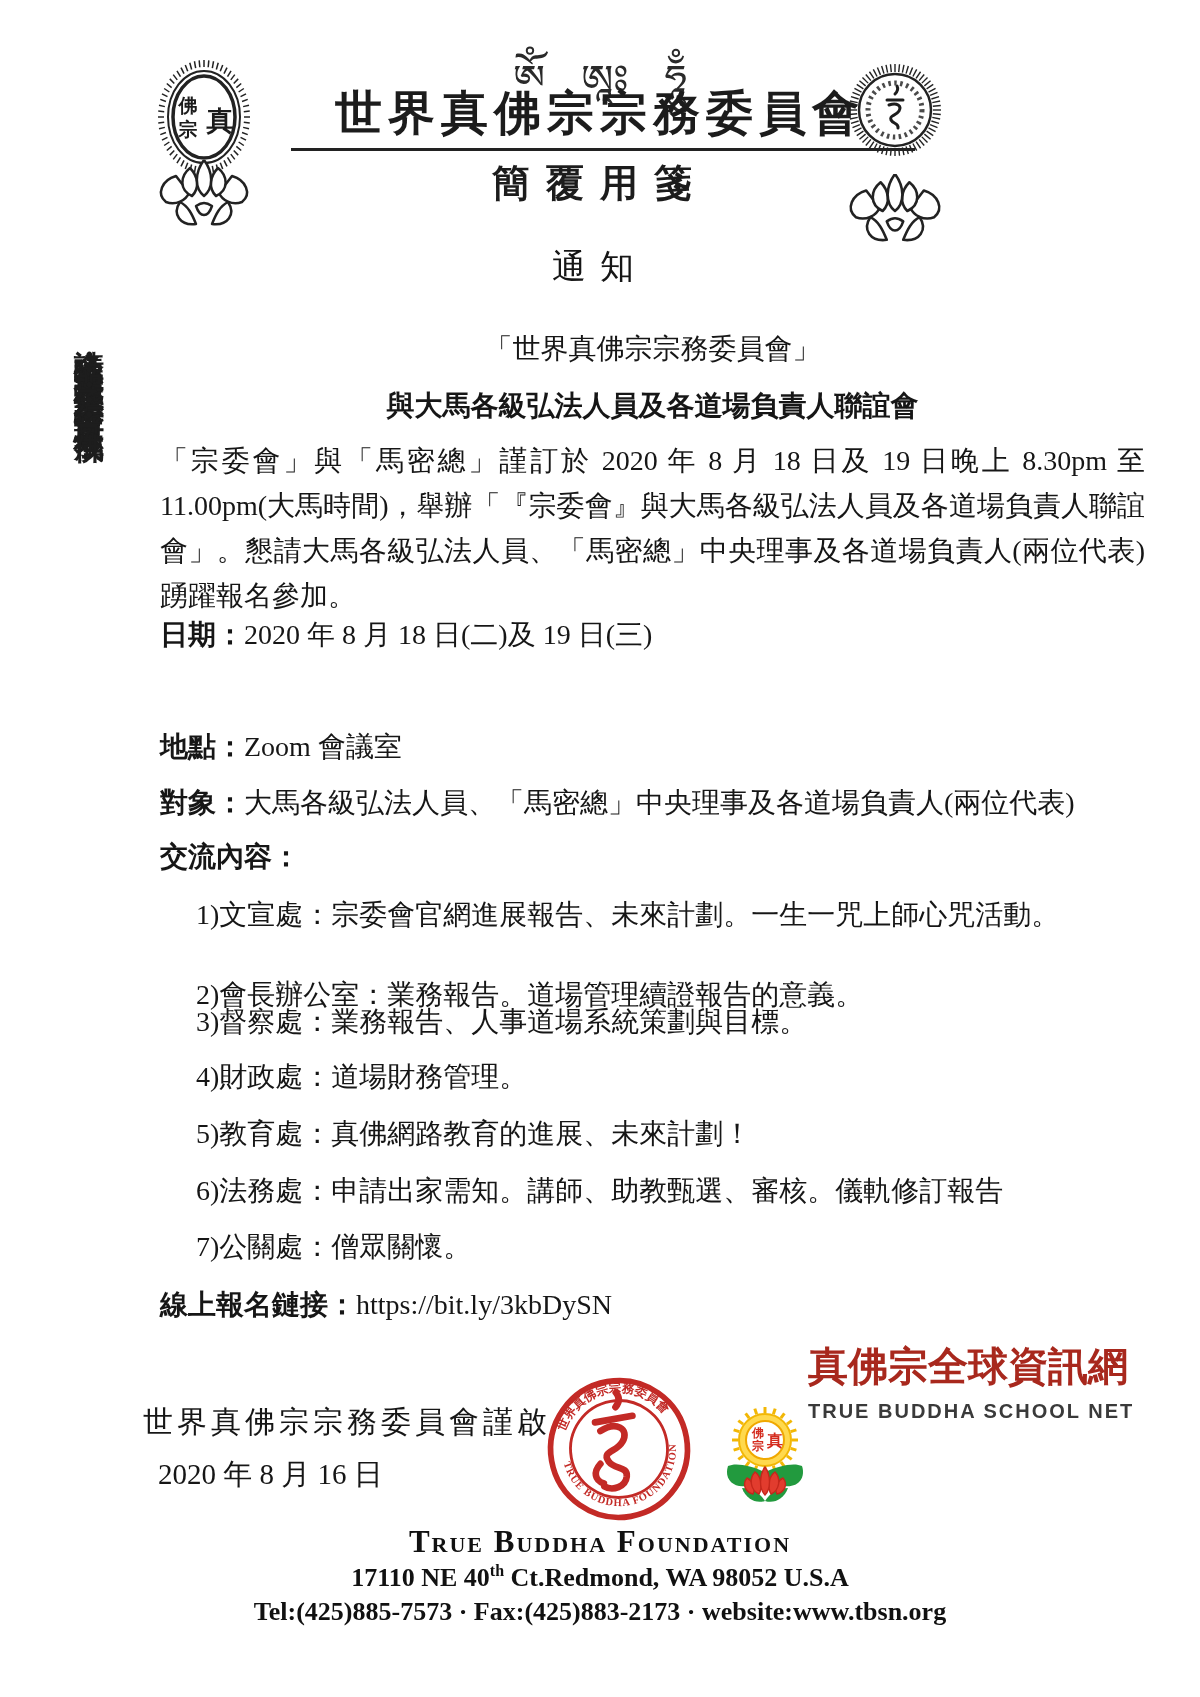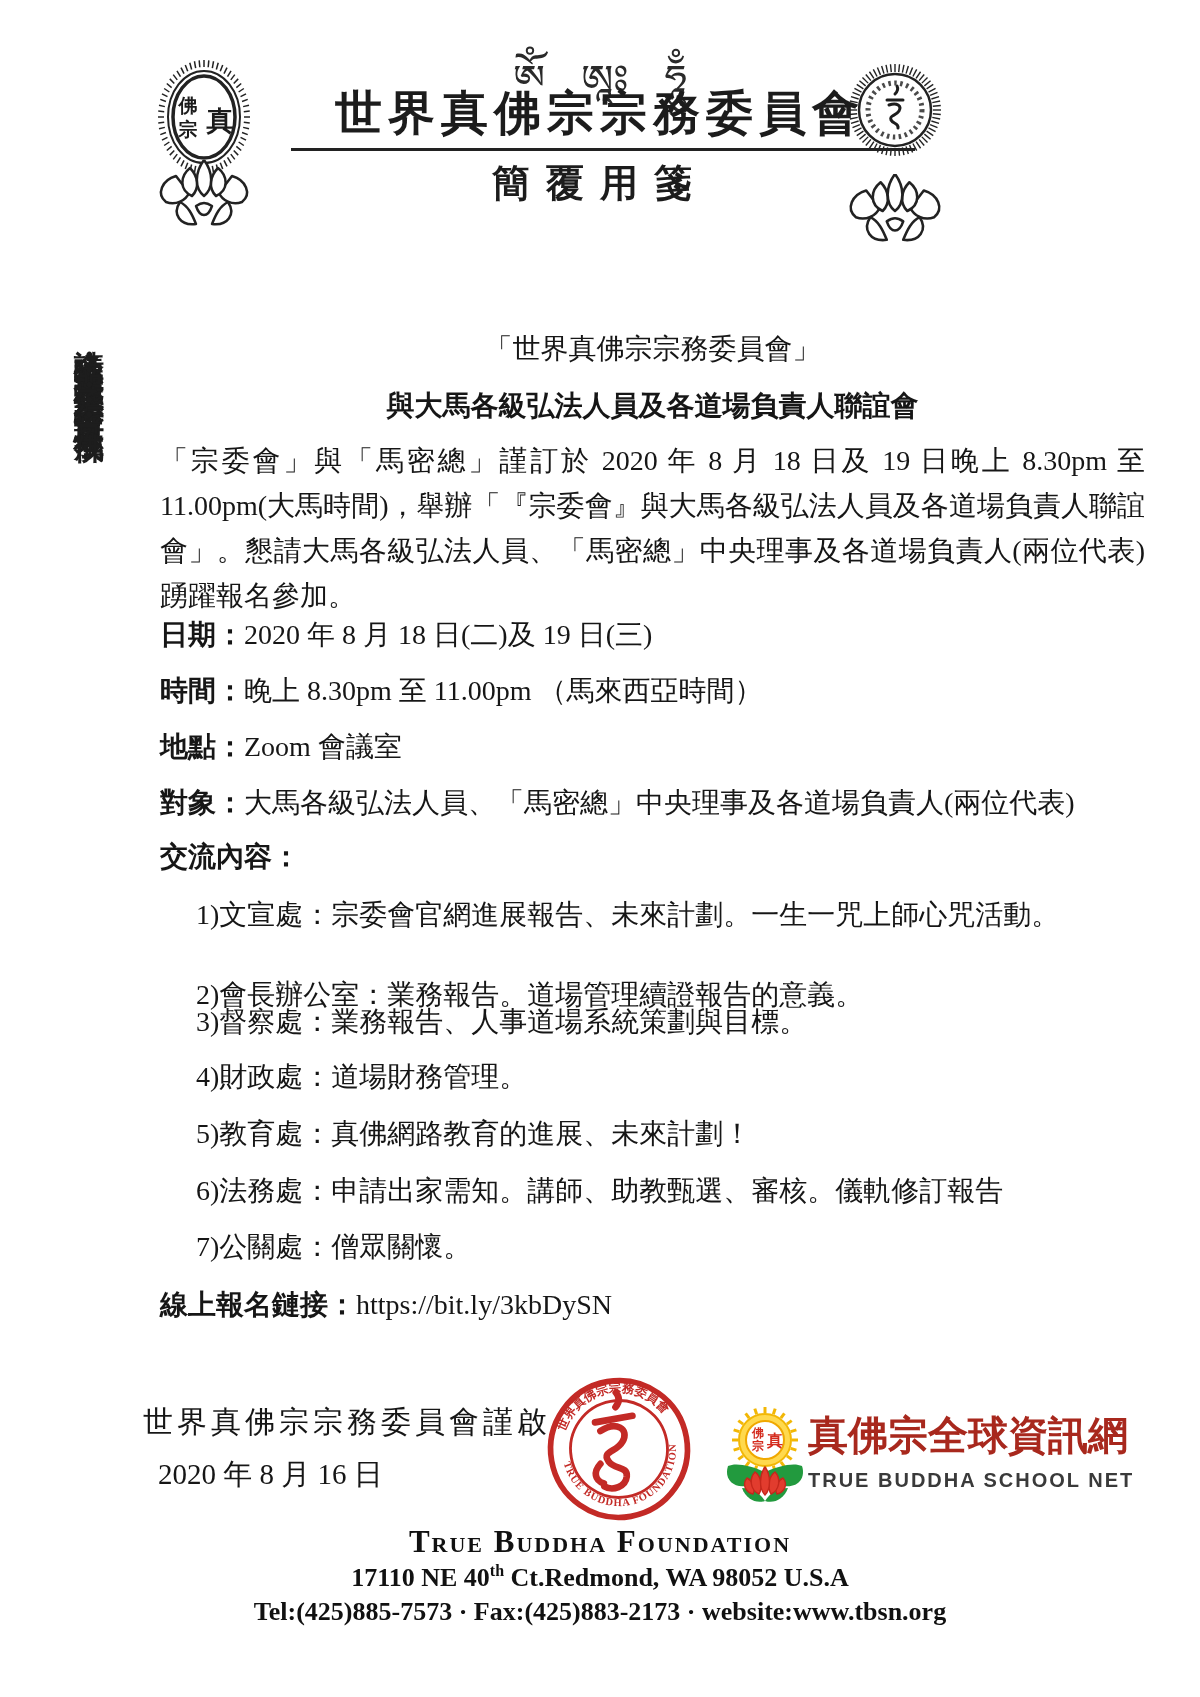--- a/index.html
+++ b/index.html
@@ -28,21 +28,21 @@
   .bodypara{position:absolute;top:438px;width:985px;font-size:28px;line-height:45px;text-align:justify;}
   .lbl{font-weight:bold;}
   .agenda{padding-left:36px;}
   .link-url{color:#161616;text-decoration:none;}
   
   .signed{left:143px;top:1402px;font-size:30px;letter-spacing:4px;}
   .sign-date{left:158px;top:1455px;font-size:29px;}
   
   .seal{left:543px;top:1370px;transform:rotate(-10deg);}
   .tbsn-emblem{left:722px;top:1404px;}
-  .tbsn-text{left:808px;top:1408px;width:330px;}
+  .tbsn-text{left:808px;top:1339px;width:330px;}
   .tbsn-calli{font-size:40px;font-weight:bold;color:#a8281d;letter-spacing:0px;white-space:nowrap;}
   .tbsn-caption{margin-top:6px;font-family:"Liberation Sans","DejaVu Sans",sans-serif;
     font-size:20px;font-weight:bold;color:#3a3a3a;letter-spacing:2px;white-space:nowrap;}
   
   .f-org{top:1524px;font-size:31px;font-weight:bold;font-variant:small-caps;letter-spacing:2px;color:#111;}
   .f-addr{top:1562px;font-size:26px;font-weight:bold;color:#111;}
   .f-contact{top:1597px;font-size:26px;font-weight:bold;color:#111;}
   sup{font-size:16px;}
   svg text{font-family:"Liberation Serif","DejaVu Serif",serif;}
 </style>
@@ -211,33 +211,31 @@
       <path d="M46 51 c8 -3 13 1 10 6 c-3 5 -10 4 -8 9 c2 4 8 3 7 8"></path>
     </g>
     <use href="#bw-lotus" x="-6" y="120" width="116" height="72"></use>
   </svg>
 
   <div class="abs center mantra">ཨོཾ ཨཱཿ ཧཱུྃ</div>
   <div class="abs center org-title">世界真佛宗宗務委員會</div>
   <div class="abs divider"></div>
   <div class="abs center letterhead">簡覆用箋</div>
 
+  <div class="abs center notice-title">通知</div>
 
   <div class="abs motto">請多唸佛・請常持咒・尊敬傳承・諸善奉行・自淨其意・見性成佛</div>
 
   <div class="abs content">
     <div class="row sub1">「世界真佛宗宗務委員會」</div>
     <div class="row sub2">與大馬各級弘法人員及各道場負責人聯誼會</div>
     <div class="bodypara">「宗委會」與「馬密總」謹訂於 2020 年 8 月 18 日及 19 日晚上 8.30pm 至 11.00pm(大馬時間)，舉辦「『宗委會』與大馬各級弘法人員及各道場負責人聯誼會」。懇請大馬各級弘法人員、「馬密總」中央理事及各道場負責人(兩位代表)踴躍報名參加。</div>
 
     <div class="row" style="top:618px;">
       <span class="lbl">日期：</span><span>2020 年 8 月 18 日(二)及 19 日(三)</span>
-    </div>
-    <div class="row" style="top:674px;">
-      <span class="lbl">時間：</span><span>晚上 8.30pm 至 11.00pm （馬來西亞時間）</span>
     </div>
     <div class="row" style="top:730px;">
       <span class="lbl">地點：</span><span>Zoom 會議室</span>
     </div>
     <div class="row" style="top:786px;">
       <span class="lbl">對象：</span><span>大馬各級弘法人員、「馬密總」中央理事及各道場負責人(兩位代表)</span>
     </div>
 
     <div class="row lbl" style="top:840px;">交流內容：</div>
 

